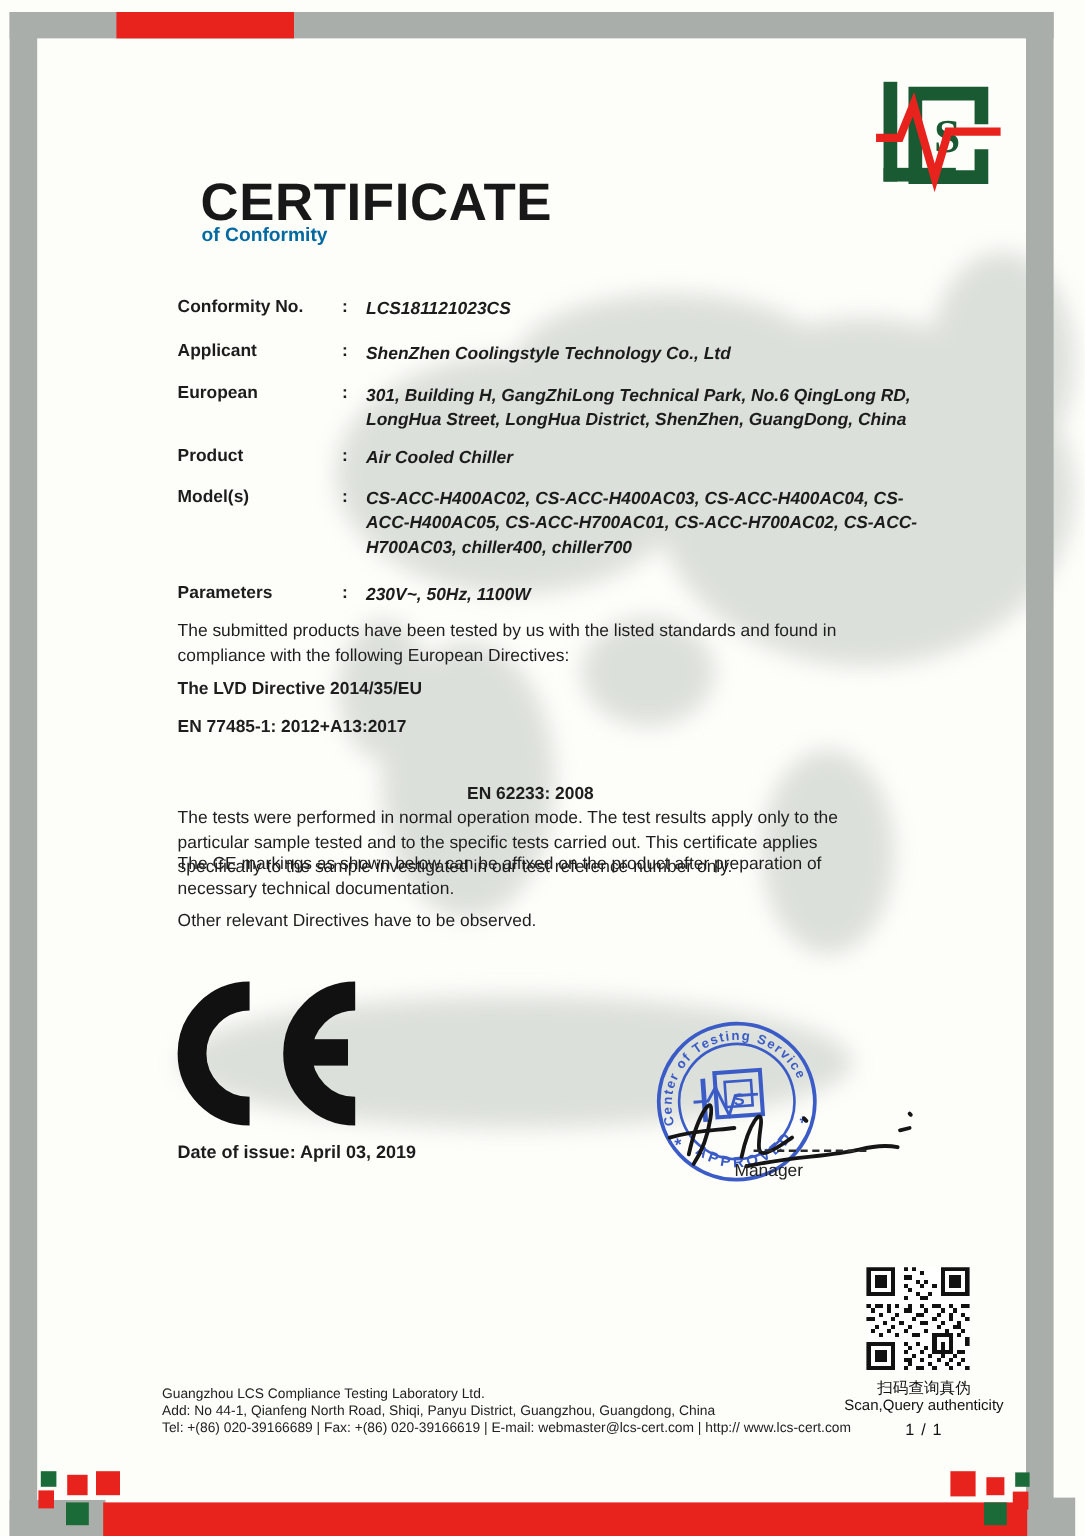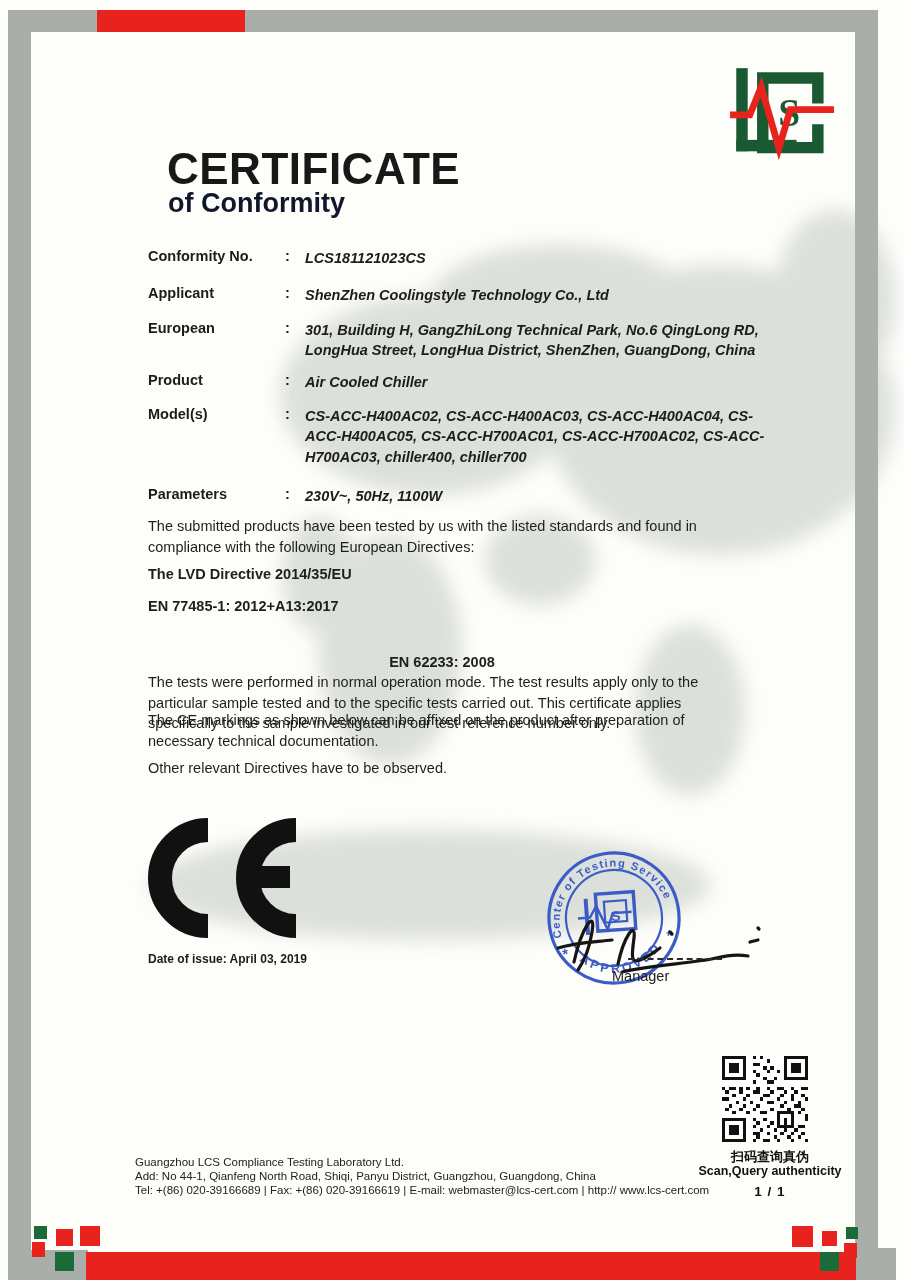--- a/index.html
+++ b/index.html
@@ -9,29 +9,29 @@
     font-family:"Liberation Sans","DejaVu Sans",sans-serif;
     color:#1c1c1c;
   }
   .abs{position:absolute;}
   
   .frame{background:#a9aeab;}
   .accent{background:#e8231e;}
   .greensq{background:#1b6b38;}
   
   .title{font-size:44px;font-weight:bold;letter-spacing:.5px;color:#181818;}
-  .subtitle{font-size:27px;font-weight:bold;color:#0f172a;text-align:center;}
+  .subtitle{font-size:16px;font-weight:bold;color:#0369a1;text-align:center;}
   .row{position:absolute;left:148px;width:660px;}
   .row .lbl{position:absolute;left:0;top:0;width:132px;font-weight:bold;font-size:14.5px;}
   .row .colon{position:absolute;left:137px;top:0;font-weight:bold;font-size:14.5px;}
   .row .val{position:absolute;left:157px;top:0;width:482px;font-weight:bold;font-size:14.5px;line-height:1.4;font-style:italic;}
   .para{position:absolute;left:148px;width:588px;font-size:14.5px;line-height:1.42;color:#1e1e1e;}
   .bold{font-weight:bold;}
   .footer-line{position:absolute;left:135px;width:580px;font-size:11.5px;color:#222;line-height:1.2;}
-  .qr-caption{position:absolute;left:690px;width:160px;text-align:center;font-weight:bold;color:#111;}
+  .qr-caption{position:absolute;left:690px;width:160px;text-align:center;font-weight:normal;color:#111;}
   .stamp-wrap{position:absolute;left:540px;top:844px;width:148px;height:148px;transform:rotate(-10deg);}
   .dashline{position:absolute;left:628px;top:958px;width:94px;border-bottom:2px dashed #2a2a2a;}
   .manager{position:absolute;left:612px;top:968px;font-size:14.5px;color:#222;}
   .map-svg{position:absolute;left:0;top:0;}
   .content{position:relative;z-index:2;}
 </style>
 </head>
 <body>
 
 <div class="canvas">
@@ -126,21 +126,21 @@
     <div class="para" style="top:758px;">Other relevant Directives have to be observed.</div>
 
     <svg class="abs" style="left:146px;top:812px;" width="160" height="132" viewBox="0 0 160 132">
       <g fill="none" stroke="#111" stroke-width="24">
         <path d="M 62 18 A 46 46 0 1 0 62 114"></path>
         <path d="M 150 18 A 46 46 0 1 0 150 114"></path>
       </g>
       <rect x="104" y="54" width="40" height="22" fill="#111"></rect>
     </svg>
 
-    <div class="abs bold" style="left:148px;top:952px;font-size:12px;">Date of issue: April 03, 2019</div>
+    <div class="abs bold" style="left:148px;top:952px;font-size:15px;">Date of issue: April 03, 2019</div>
 
     <div class="stamp-wrap">
       <svg width="148" height="148" viewBox="-74 -74 148 148">
         <defs>
           <path id="arcTop" d="M -54 14 A 55 55 0 1 1 54 14"></path>
           <path id="arcBottom" d="M -43 34 A 55 55 0 0 0 43 34"></path>
         </defs>
         <circle r="65" fill="none" stroke="#3b5bc7" stroke-width="3.2"></circle>
         <circle r="48" fill="none" stroke="#3b5bc7" stroke-width="2.2"></circle>
         <text font-size="11" font-weight="bold" fill="#3b5bc7" letter-spacing="1.4">

